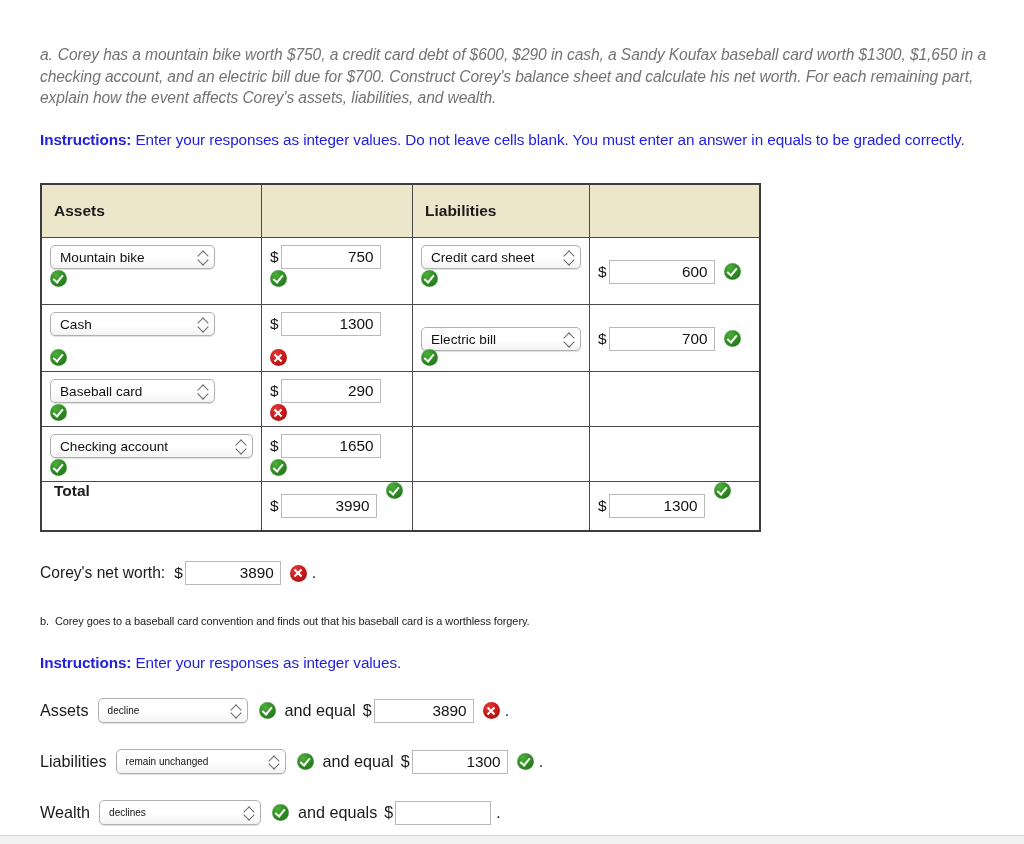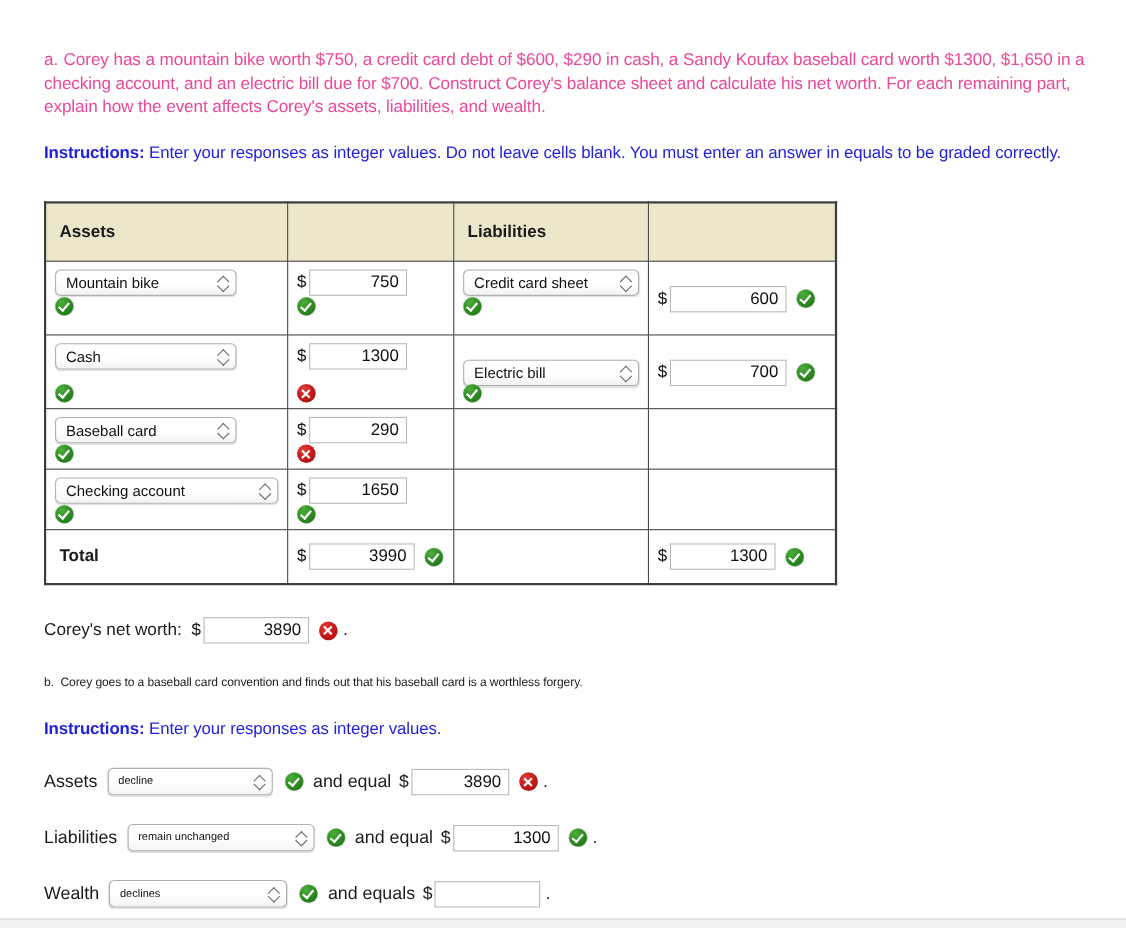--- a/index.html
+++ b/index.html
@@ -28,23 +28,24 @@
     position: absolute;
     left: 40px;
     top: 44px;
     width: 980px;
   }
 
   
   .qtext {
     font-size: 15.6px;
     line-height: 21.5px;
-    color: #ec4899;
+    color: #737373;
     letter-spacing: -0.1px;
     margin: 0;
+    font-style: italic;
   }
   .qtext .lead { margin-right: 5px; }
 
   .instructions {
     color: #2222dd;
     font-size: 15.3px;
     line-height: 20.5px;
     margin-top: 21px;
     letter-spacing: -0.1px;
   }
@@ -99,21 +100,20 @@
     box-sizing: border-box;
   }
   .cell.mid {
     display: flex;
     align-items: center;
     min-height: 66px;
   }
   .cell.tall { min-height: 66px; }
   .cell.total {
     display: flex;
-    align-items: center;
     min-height: 48px;
     padding-top: 0; padding-bottom: 0;
   }
   .total-label {
     font-weight: bold;
     font-size: 15.5px;
     padding-left: 4px;
   }
 
   
@@ -170,21 +170,21 @@
     height: 24px;
     line-height: 22px;
     border: 1px solid #b9b9b9;
     background: #fff;
     text-align: right;
     padding: 0 6px 0 4px;
     font-size: 15.3px;
     color: #111;
     font-family: "Liberation Sans", sans-serif;
   }
-  .inputbox.w100 { width: 89px; }
+  .inputbox.w100 { width: 100px; }
   .inputbox.w105 { width: 106px; }
   .inputbox.w95  { width: 96px; }
 
   
   .badge {
     display: inline-block;
     width: 17px; height: 17px;
     border-radius: 50%;
     position: relative;
     flex: 0 0 17px;

